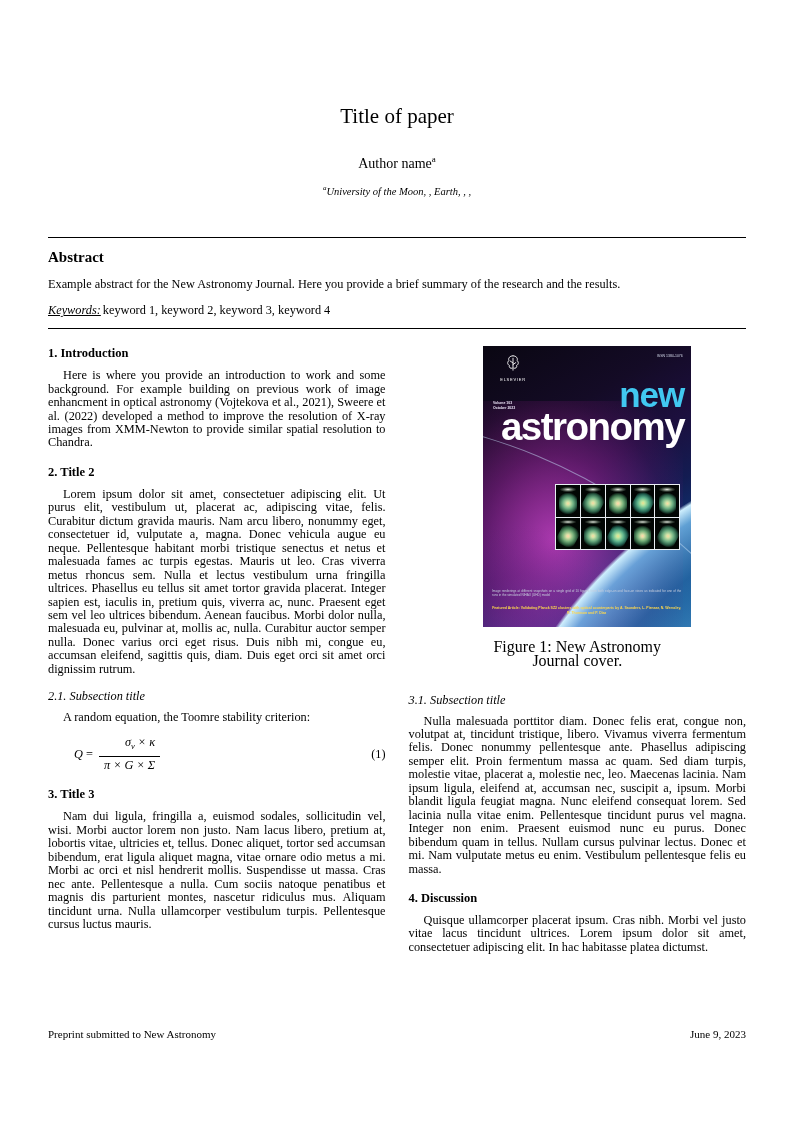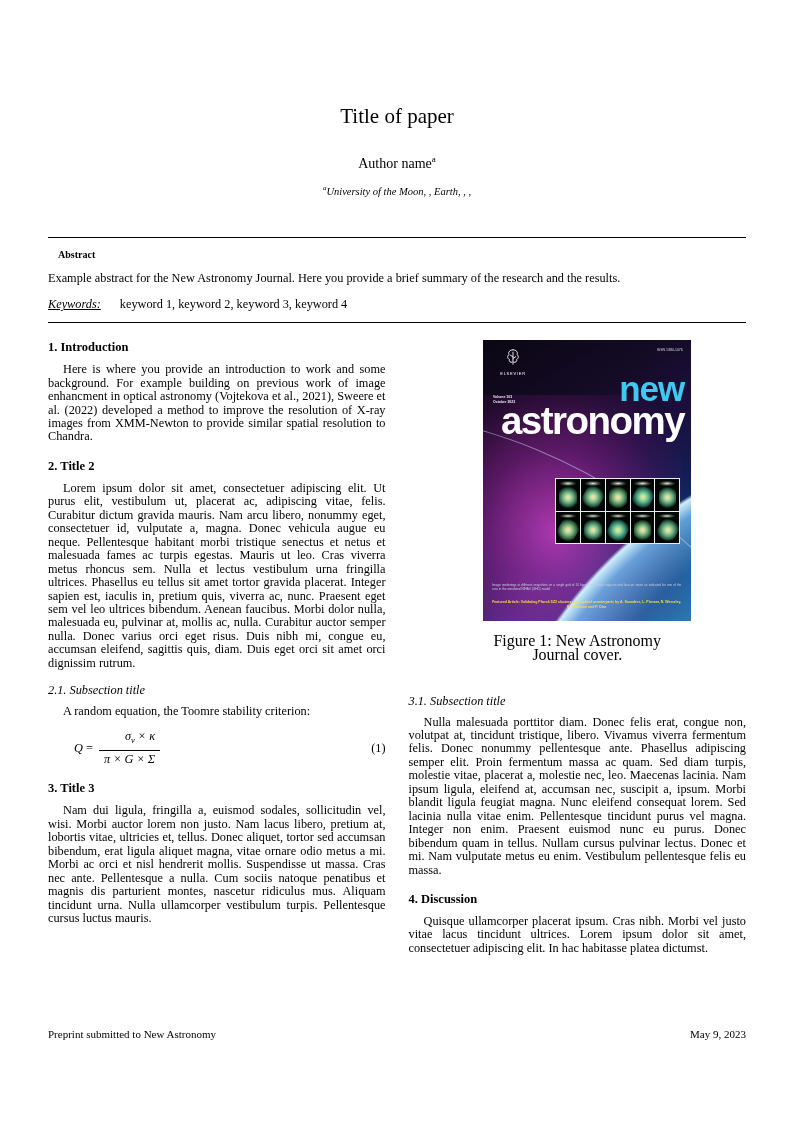--- a/index.html
+++ b/index.html
@@ -12,24 +12,24 @@
   .author{margin-top:25px;text-align:center;font-size:14px;}
   .author sup{font-size:9px;}
   .affil{margin-top:12px;text-align:center;font-size:10.5px;font-style:italic;}
   .affil sup{font-size:7px;}
 
   .rule{border:none;border-top:1.2px solid #000;margin:0;}
   .rule.r1{margin-top:41px;}
   .rule.r2{margin-top:10px;}
 
   
-  .abstract h2{font-size:10px;margin:11px 0 0 10px;}
+  .abstract h2{font-size:15px;margin:11px 0 0 0;}
   .abstract p{font-size:12.3px;margin:11px 0 0 0;}
   .kwlabel{font-style:italic;text-decoration:underline;}
-  .kw{margin-left:19px;}
+  .kw{margin-left:2px;}
 
   
   .columns{display:flex;gap:23px;margin-top:13px;}
   .col{width:342px;font-size:12.3px;line-height:13.45px;text-align:justify;}
   .sechead{font-size:12.5px;font-weight:bold;margin:15px 0 9px 0;line-height:14px;}
   .sechead.first{margin-top:4px;}
   .subhead{font-size:12.3px;font-style:italic;font-weight:normal;margin:14px 0 7px 0;}
   .col p{margin:0;text-indent:15px;}
 
   
@@ -181,26 +181,26 @@
               <div class="gcell"></div>
               <div class="gcell"></div>
             </div>
 
             <div class="cover-smallcap">Image renderings at different snapshots on a single grid of 10 figures from both edge-on and face-on views as indicated for one of the runs in the simulated NIHAO (UHD) model</div>
             <div class="cover-featured">Featured Article: Validating Planck SZ2 clusters with optical counterparts by A. Saunders, L. Pienaar, N. Wemsley, R. Thomson and P. Diaz</div>
           </div>
           <figcaption class="figcap">Figure 1: New Astronomy Journal cover.</figcaption>
         </figure>
 
-        <h4 class="subhead" style="margin-top:34px">3.1. Subsection title</h4>
+        <h4 class="subhead" style="margin-top:27px">3.1. Subsection title</h4>
         <p>Nulla malesuada porttitor diam. Donec felis erat, congue non, volutpat at, tincidunt tristique, libero. Vivamus viverra fermentum felis. Donec nonummy pellentesque ante. Phasellus adipiscing semper elit. Proin fermentum massa ac quam. Sed diam turpis, molestie vitae, placerat a, molestie nec, leo. Maecenas lacinia. Nam ipsum ligula, eleifend at, accumsan nec, suscipit a, ipsum. Morbi blandit ligula feugiat magna. Nunc eleifend consequat lorem. Sed lacinia nulla vitae enim. Pellentesque tincidunt purus vel magna. Integer non enim. Praesent euismod nunc eu purus. Donec bibendum quam in tellus. Nullam cursus pulvinar lectus. Donec et mi. Nam vulputate metus eu enim. Vestibulum pellentesque felis eu massa.</p>
 
         <h3 class="sechead" style="">4. Discussion</h3>
         <p>Quisque ullamcorper placerat ipsum. Cras nibh. Morbi vel justo vitae lacus tincidunt ultrices. Lorem ipsum dolor sit amet, consectetuer adipiscing elit. In hac habitasse platea dictumst.</p>
       </div>
     </div>
   </div>
 
   <div class="footer">
     <span>Preprint submitted to New Astronomy</span>
-    <span class="fr">May 9, 2023</span>
+    <span class="fr">June 9, 2023</span>
   </div>
 </div>
 
 </body></html>

